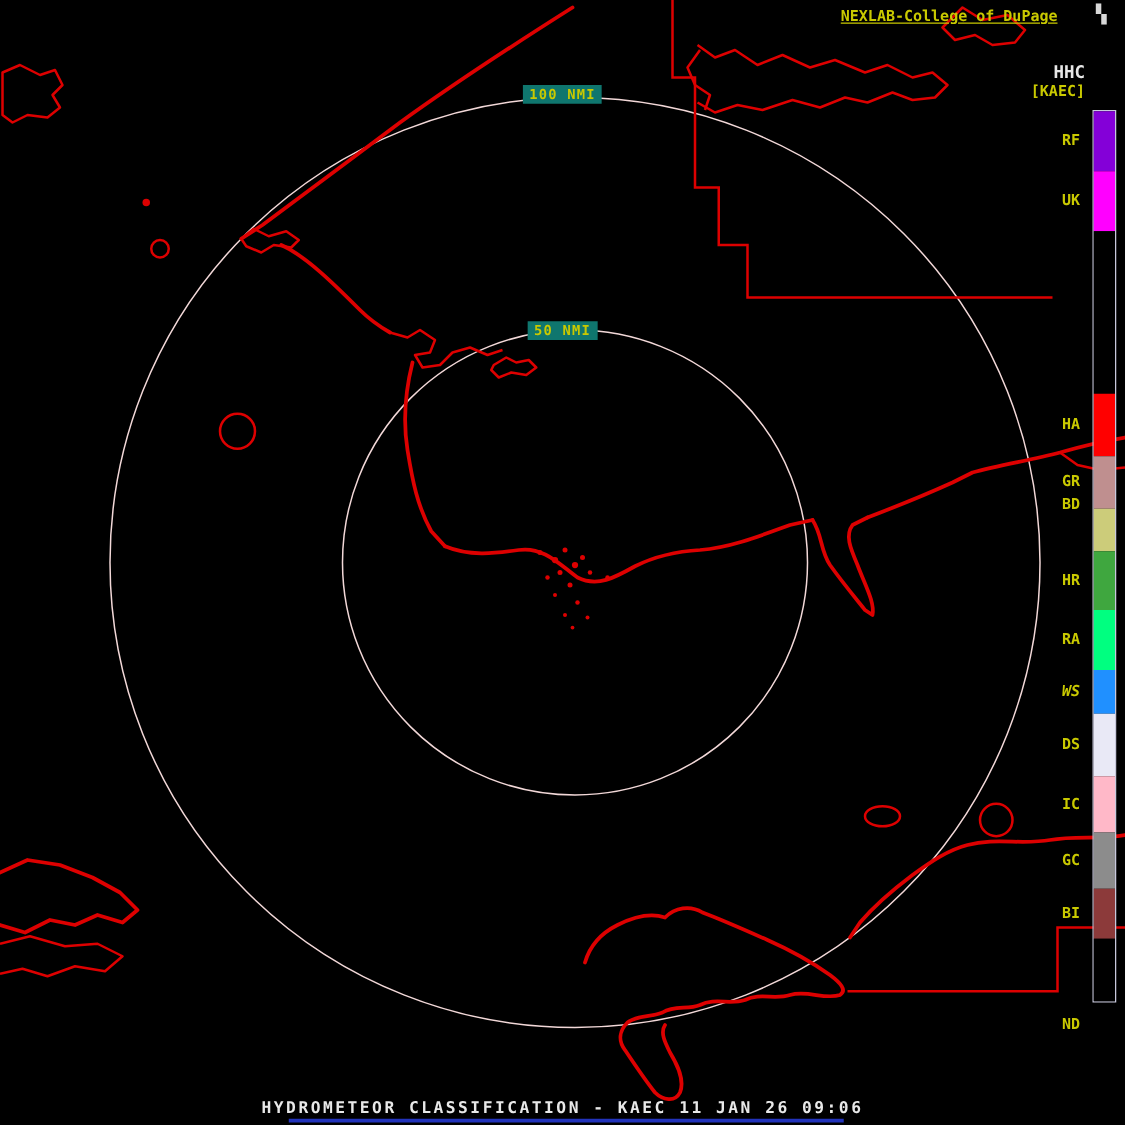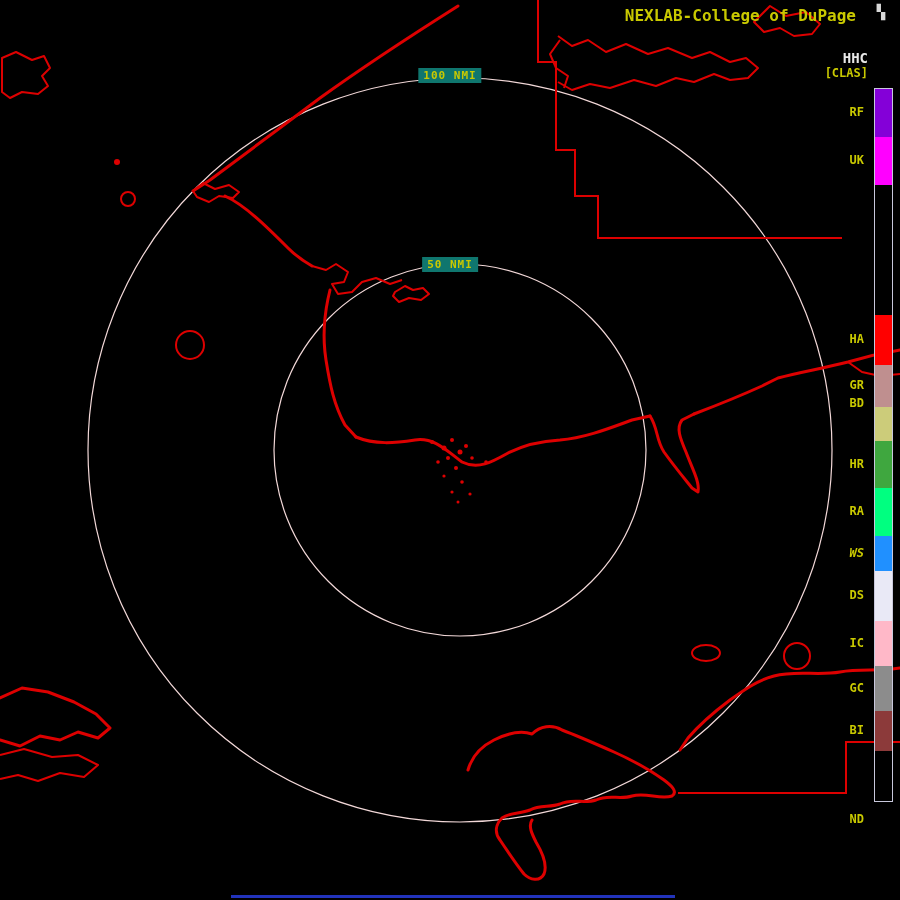--- a/index.html
+++ b/index.html
@@ -9,21 +9,21 @@
   }
   #map-svg{position:absolute;left:0;top:0;}
   .ring{fill:none;stroke:var(--ring,#f2d8d8);stroke-width:1.2;}
   .coast{fill:none;stroke:var(--map-line,#dd0000);stroke-width:3;stroke-linejoin:round;stroke-linecap:round;}
   .coast-thin{fill:none;stroke:var(--map-line,#dd0000);stroke-width:2;stroke-linejoin:round;}
   .boundary{fill:none;stroke:var(--map-line,#dd0000);stroke-width:2;}
   .echo{fill:var(--map-line,#dd0000);stroke:none;}
   .txt{position:absolute;white-space:pre;}
   .yellow{color:var(--label-yellow,#c9c900);}
   .white{color:var(--text-white,#e8e8e8);}
-  .brand{top:6px;right:44px;font-size:16px;font-weight:bold;}
+  .brand{top:6px;right:54px;font-size:12px;font-weight:bold;text-decoration:underline;}
   .brand-icon{position:absolute;top:4px;right:10px;width:18px;height:16px;
     color:#d8d8d8;font-size:14px;line-height:16px;text-align:center;}
   .hhc{top:50px;right:32px;font-size:14px;font-weight:bold;}
   .clas{top:66px;right:32px;font-size:12px;font-weight:bold;}
   .ring-label{font-size:11px;font-weight:bold;background:#0f766e;padding:1px 5px;
     transform:translateX(-50%);letter-spacing:1px;}
   #legend-colorbar{
     position:absolute;left:874px;top:88px;width:17px;height:712px;
     border:1px solid #c8c8dc;box-sizing:content-box;display:flex;flex-direction:column;
   }
@@ -98,21 +98,21 @@
       <circle class="echo" cx="452" cy="492" r="1.6"></circle>
       <circle class="echo" cx="470" cy="494" r="1.6"></circle>
       <circle class="echo" cx="458" cy="502" r="1.5"></circle>
       <circle class="echo" cx="486" cy="462" r="1.8"></circle>
     </g>
   </svg>
 
   <div class="txt yellow brand">NEXLAB-College of DuPage</div>
   <div class="brand-icon">▚</div>
   <div class="txt white hhc">HHC</div>
-  <div class="txt yellow clas">[CLAS]</div>
+  <div class="txt yellow clas">[KAEC]</div>
 
   <div class="txt yellow ring-label" style="left:450px;top:68px;">100 NMI</div>
   <div class="txt yellow ring-label" style="left:450px;top:257px;text-align:right;">50 NMI</div>
 
   <div id="legend-colorbar">
       <div class="legend-seg" style="height: 48px; background: rgb(132, 0, 216);"></div>
       <div class="legend-seg" style="height: 48px; background: rgb(255, 0, 255);"></div>
       <div class="legend-seg" style="height: 130px; background: rgb(0, 0, 0);"></div>
       <div class="legend-seg" style="height: 50px; background: rgb(255, 0, 0);"></div>
       <div class="legend-seg" style="height: 42px; background: rgb(191, 143, 143);"></div>
@@ -135,15 +135,16 @@
       <div class="legend-label" style="top: 456.5px;">HR</div>
       <div class="legend-label" style="top: 504px;">RA</div>
       <div class="legend-label" style="top: 545.5px; font-style: italic;">WS</div>
       <div class="legend-label" style="top: 588px;">DS</div>
       <div class="legend-label" style="top: 635.5px;">IC</div>
       <div class="legend-label" style="top: 680.5px;">GC</div>
       <div class="legend-label" style="top: 723px;">BI</div>
       <div class="legend-label" style="top: 812px;">ND</div>
     </div>
 
+  <div class="txt white footer-caption">HYDROMETEOR CLASSIFICATION - KAEC 11 JAN 26 09:06</div>
   <div class="footer-underline"></div>
 
 </div>
 
 </body></html>

